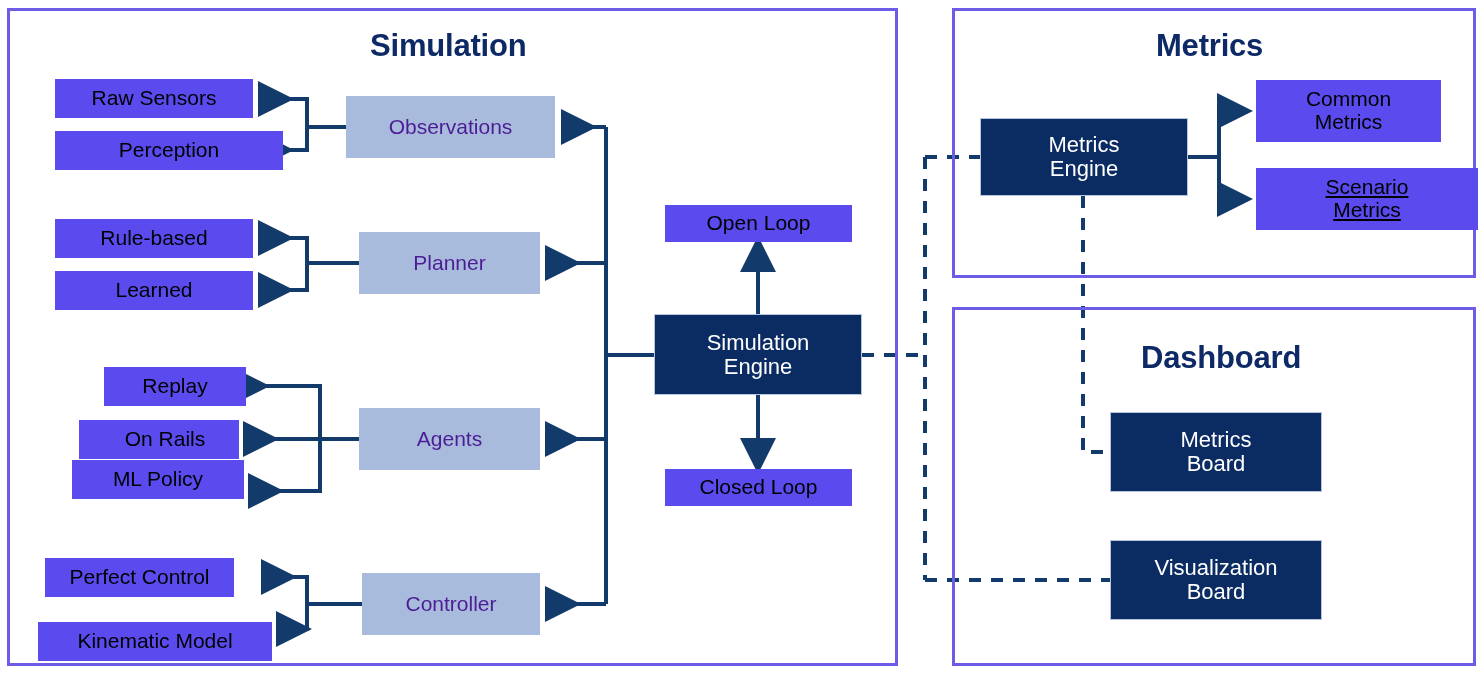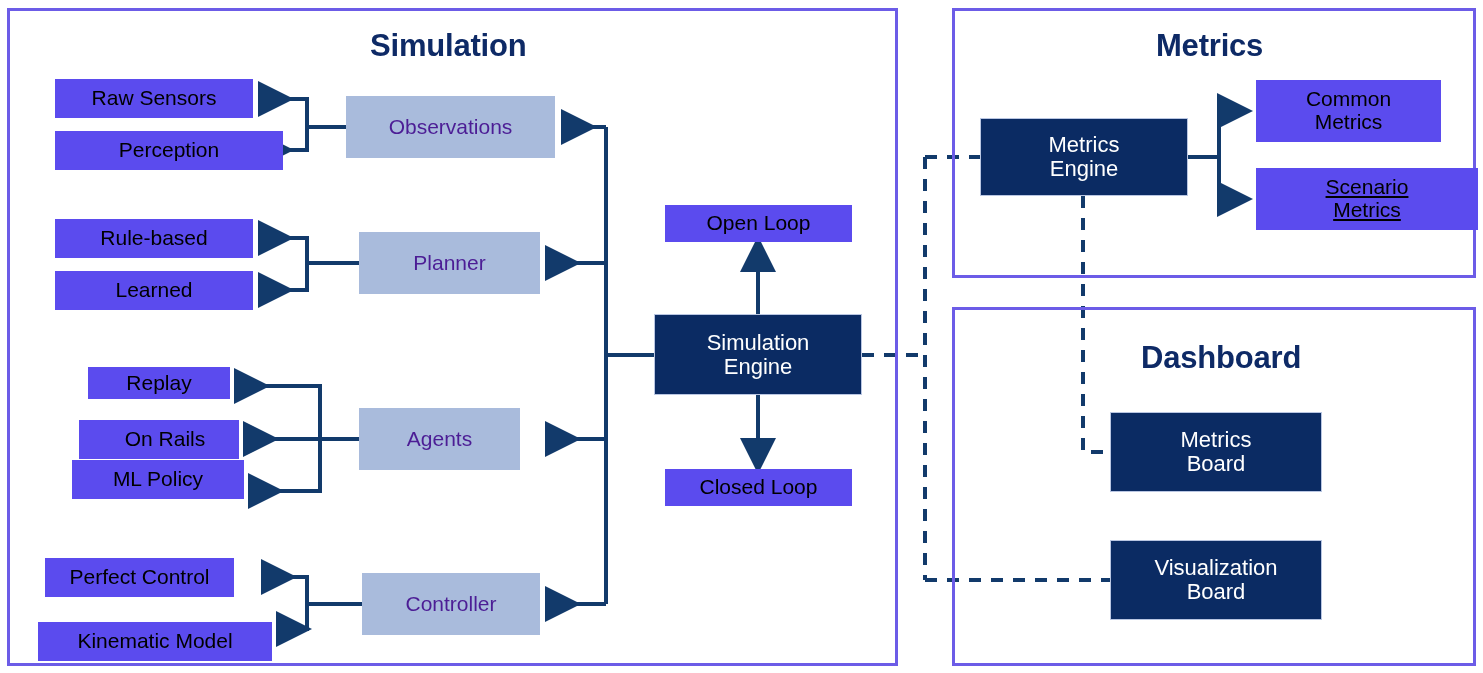--- a/index.html
+++ b/index.html
@@ -83,30 +83,30 @@
   <div class="panel-title" style="left:370px;top:28px;">Simulation</div>
   <div class="panel-title" style="left:1156px;top:28px;">Metrics</div>
   <div class="panel-title" style="left:1129px;top:340px;margin-left:12px;">Dashboard</div>
 
   <div class="node n-purple nowrap" style="left:55px;top:79px;width:198px;height:39px;">Raw Sensors</div>
   <div class="node n-purple nowrap" style="left:55px;top:131px;width:228px;height:39px;">Perception</div>
 
   <div class="node n-purple nowrap" style="left:55px;top:219px;width:198px;height:39px;">Rule-based</div>
   <div class="node n-purple nowrap" style="left:55px;top:271px;width:198px;height:39px;">Learned</div>
 
-  <div class="node n-purple nowrap" style="left:88px;top:367px;width:142px;height:32px;">Replay</div>
+  <div class="node n-purple nowrap" style="left:104px;top:367px;width:142px;height:39px;">Replay</div>
   <div class="node n-purple nowrap" style="left:79px;top:420px;width:160px;height:39px;padding-left:12px;">On Rails</div>
   <div class="node n-purple nowrap" style="left:72px;top:460px;width:172px;height:39px;">ML Policy</div>
 
   <div class="node n-purple nowrap" style="left:45px;top:558px;width:189px;height:39px;">Perfect Control</div>
   <div class="node n-purple nowrap" style="left:38px;top:610px;width:234px;height:39px;margin-top:12px;">Kinematic Model</div>
 
   <div class="node n-steel nowrap" style="left:346px;top:96px;width:209px;height:62px;">Observations</div>
   <div class="node n-steel nowrap" style="left:359px;top:232px;width:181px;height:62px;">Planner</div>
-  <div class="node n-steel nowrap" style="left:359px;top:408px;width:161px;height:62px;">Agents</div>
+  <div class="node n-steel nowrap" style="left:359px;top:408px;width:181px;height:62px;">Agents</div>
   <div class="node n-steel nowrap" style="left:362px;top:573px;width:178px;height:62px;">Controller</div>
 
   <div class="node n-purple nowrap" style="left:665px;top:205px;width:187px;height:37px;">Open Loop</div>
   <div class="node n-navy two-line" style="left:654px;top:314px;width:208px;height:81px;">Simulation
 Engine</div>
   <div class="node n-purple nowrap" style="left:665px;top:469px;width:187px;height:37px;">Closed Loop</div>
 
   <div class="node n-navy two-line" style="left:980px;top:118px;width:208px;height:78px;">Metrics
 Engine</div>
   <div class="node n-purple two-line" style="left:1256px;top:80px;width:185px;height:62px;">Common

